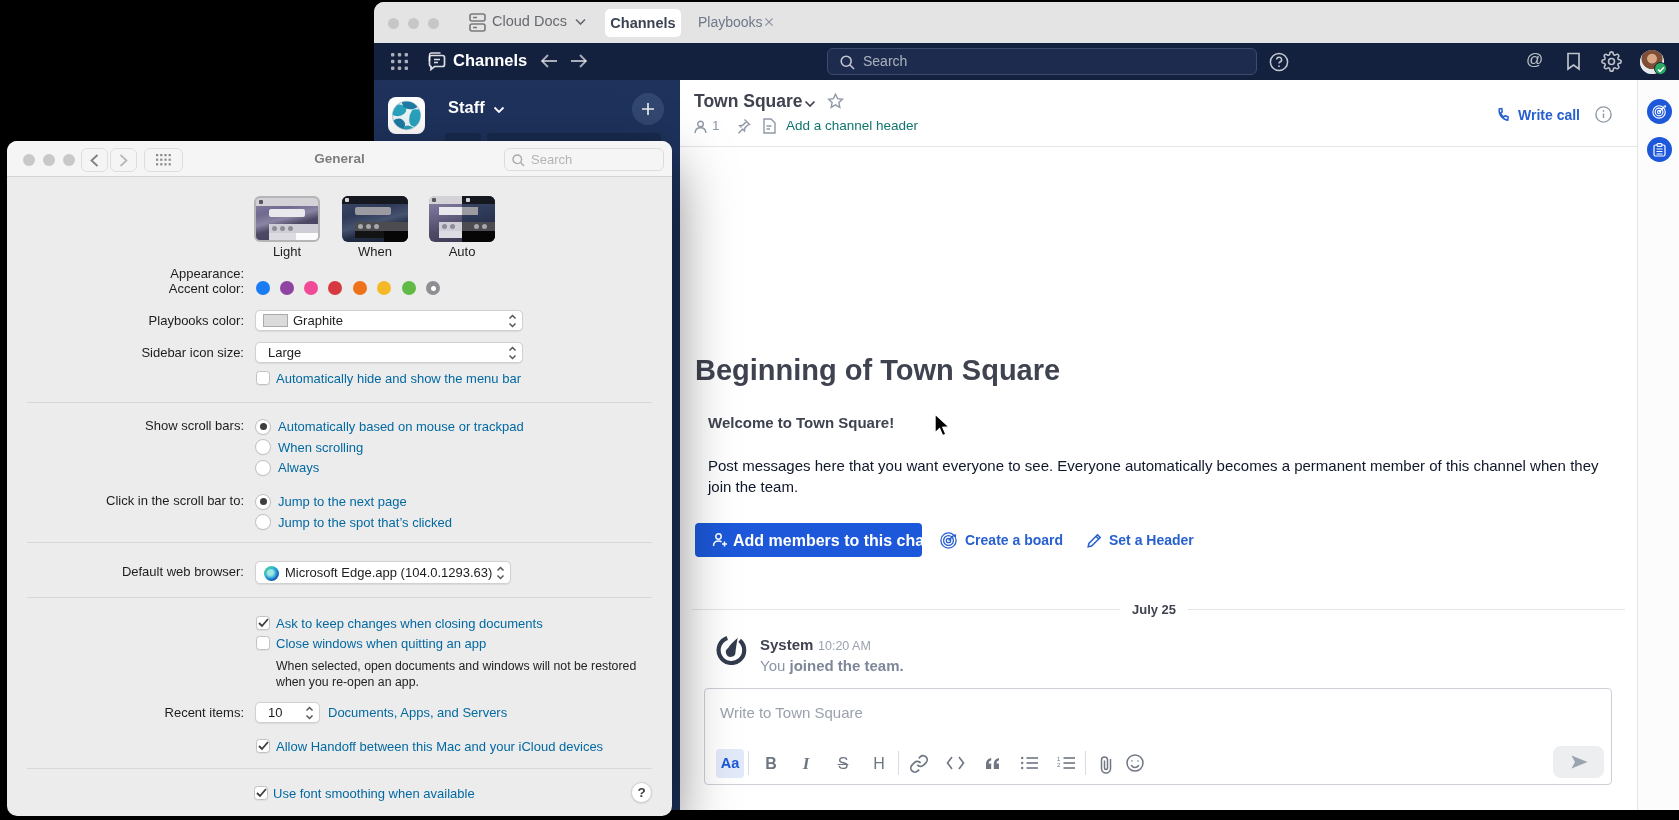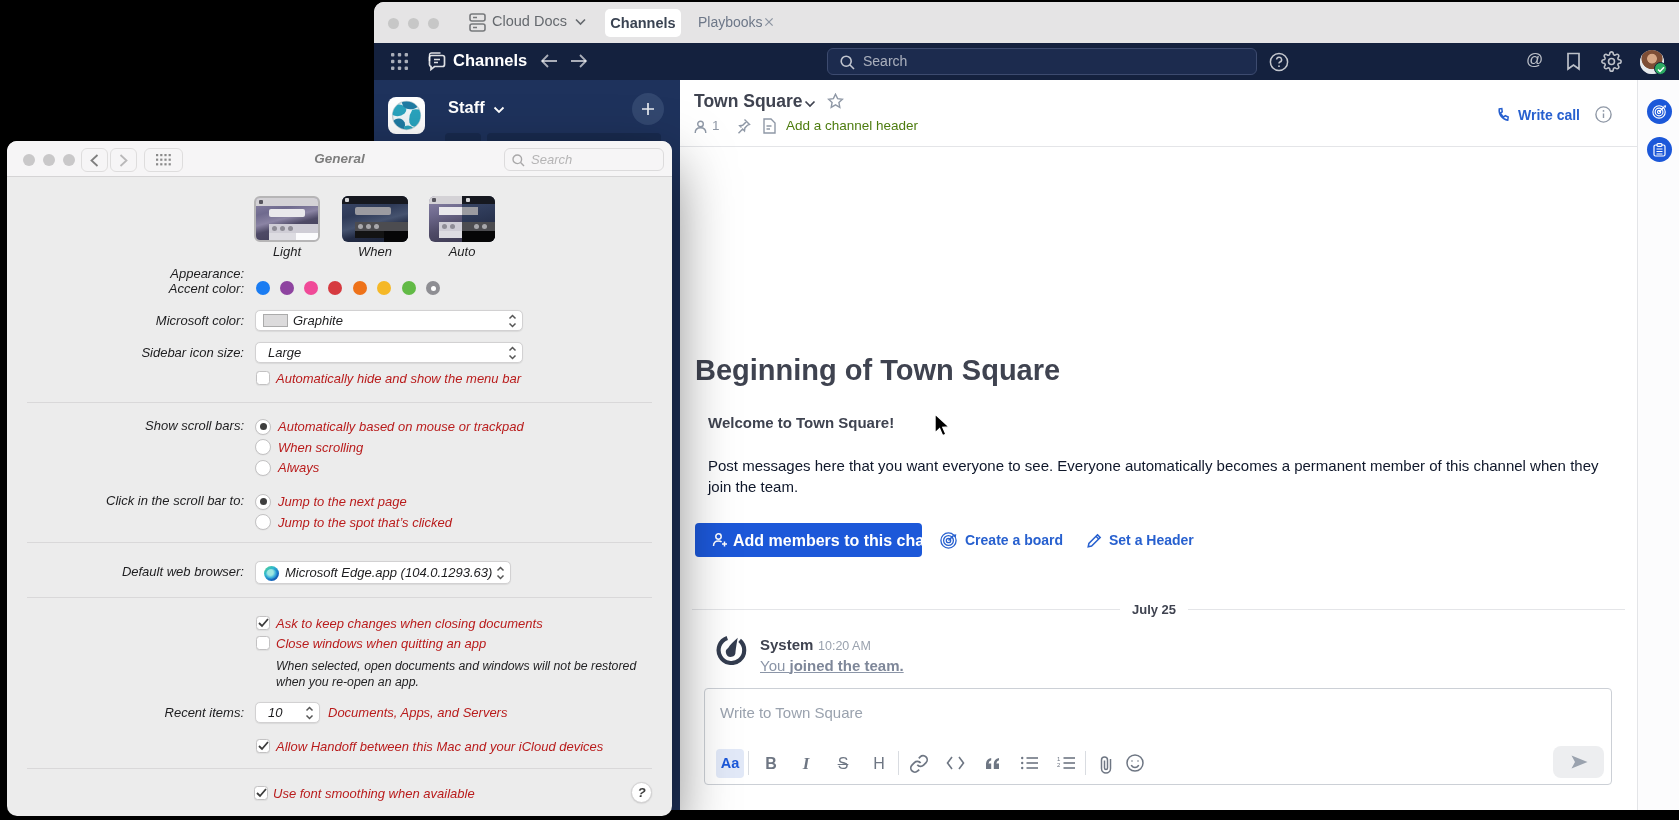--- a/index.html
+++ b/index.html
@@ -15,30 +15,30 @@
 #ghsearch{position:absolute;left:453px;top:5px;width:430px;height:27px;background:#1c2b4e;border:1px solid #3d4b6f;border-radius:6px;color:rgba(255,255,255,0.62);font-size:14px;line-height:25px;}
 #side{position:absolute;left:0;top:78px;width:306px;height:730px;background:#1e325c;}
 #main{position:absolute;left:306px;top:78px;width:957px;height:730px;background:#fff;}
 #rail{position:absolute;left:1263px;top:78px;width:42px;height:730px;background:#fcfcfd;border-left:1px solid #e4e5e8;}
 .bluecirc{position:absolute;width:25px;height:25px;border-radius:50%;background:#1c58d9;display:flex;align-items:center;justify-content:center;}
 #chead{position:absolute;left:0;top:0;width:957px;height:67px;border-bottom:1px solid #e4e5e8;background:#fff;}
 #writebox{position:absolute;left:330px;top:686px;width:908px;height:97px;border:1px solid #ccd0d6;border-radius:4px;background:#fff;}
 .tbico{position:absolute;top:60px;width:28px;height:29px;display:flex;align-items:center;justify-content:center;color:#6e7683;}
 .tbsep{position:absolute;top:62px;width:1px;height:24px;background:#d9dce1;}
 
-#prefs{position:absolute;left:7px;top:141px;width:665px;height:675px;background:#ececec;border-radius:10px;overflow:hidden;box-shadow:0 25px 60px rgba(0,0,0,0.55);font-style:italic;}
+#prefs{position:absolute;left:7px;top:141px;width:665px;height:675px;background:#ececec;border-radius:10px;overflow:hidden;box-shadow:0 25px 60px rgba(0,0,0,0.55);}
 #ptb{position:absolute;left:0;top:0;width:100%;height:36px;background:#f6f5f6;border-bottom:1px solid #d5d4d5;}
 .ptl{position:absolute;top:13px;width:12px;height:12px;border-radius:50%;background:#c9c8c9;}
 .pbtn{position:absolute;top:7px;height:24px;background:#f6f5f6;border:1px solid #dedddd;border-radius:6px;display:flex;align-items:center;justify-content:center;color:#808080;}
 .plabel{position:absolute;font-size:13px;color:#1d1d1f;text-align:right;}
 .pdrop{position:absolute;height:21px;background:#fff;border:1px solid #d2d1d2;border-radius:5px;box-shadow:0 0.5px 1px rgba(0,0,0,0.08);font-size:13px;color:#1d1d1f;}
 .stepper{position:absolute;right:5px;top:3px;}
 .pcheck{position:absolute;width:14px;height:14px;background:#fff;border:1px solid #c3c2c3;border-radius:3.5px;box-shadow:0 0.5px 1px rgba(0,0,0,0.06);}
 .pradio{position:absolute;width:16px;height:16px;background:#fff;border:1px solid #c3c2c3;border-radius:50%;box-shadow:0 0.5px 1px rgba(0,0,0,0.06);}
-.ptext{position:absolute;font-size:13px;color:#b91c1c;white-space:nowrap;}
+.ptext{position:absolute;font-size:13px;color:#0369a1;white-space:nowrap;}
 .psep{position:absolute;left:20px;width:625px;height:1px;background:#d9d8d9;}
 .accent{position:absolute;top:140px;width:14px;height:14px;border-radius:50%;}
 .thumb{position:absolute;top:55px;width:66px;height:46px;border-radius:6px;overflow:hidden;}
 .tlabel{position:absolute;top:103px;width:66px;text-align:center;font-size:13px;color:#1d1d1f;}
 </style>
 </head>
 <body>
 <div id="mm">
 
   <div id="mtb">
@@ -164,21 +164,21 @@
         </svg>
       <div class="a" style="left:32px;top:38px;font-size:13.5px;color:#8f98a6;">1</div>
       <svg class="a" style="left:55px;top:38px;" width="16" height="17" viewBox="0 0 16 17" fill="none" stroke="#8f98a6" stroke-width="1.4">
           <path d="M9.5 1.5 l5 5 -1.8 0.6 -2.8 2.8 -0.4 3 -1.8 -1.8 -4.2 4.2 M6.5 9.5 l-1.8 -1.8 3 -0.4 2.8 -2.8 0.6 -1.8"></path>
         </svg>
       <svg class="a" style="left:82px;top:38px;" width="14" height="16" viewBox="0 0 14 16" fill="none" stroke="#8f98a6" stroke-width="1.4">
           <path d="M2 1 h7 l4 4 v10 h-11 z"></path>
           <line x1="4.5" y1="8" x2="9.5" y2="8"></line>
           <line x1="4.5" y1="11" x2="8" y2="11"></line>
         </svg>
-      <div class="a" style="left:106px;top:38px;font-size:13.5px;color:#4d7c0f;">Add a channel header</div>
+      <div class="a" style="left:106px;top:38px;font-size:13.5px;color:#0f766e;">Add a channel header</div>
       <svg class="a" style="left:816px;top:27px;" width="15" height="15" viewBox="0 0 24 24" fill="none" stroke="#2760cf" stroke-width="2.4">
           <path d="M4 4 c0 9 7 16 16 16 v-5 l-5 -1.4 -2 2.4 c-2.5 -1.3 -4.7 -3.5 -6 -6 l2.4 -2 L8 3 z" transform="rotate(8 12 12)"></path>
         </svg>
       <div class="a" style="left:838px;top:27px;font-size:14px;font-weight:bold;color:#2760cf;">Write call</div>
       <svg class="a" style="left:915px;top:26px;" width="17" height="17" viewBox="0 0 17 17" fill="none" stroke="#8f98a6" stroke-width="1.4">
           <circle cx="8.5" cy="8.5" r="7.6"></circle>
           <line x1="8.5" y1="7.5" x2="8.5" y2="12"></line>
           <circle cx="8.5" cy="4.9" r="0.9" fill="#8f98a6" stroke="none"></circle>
         </svg>
     </div>
@@ -212,21 +212,21 @@
     <div class="a" style="left:452px;top:522px;font-size:13px;font-weight:bold;color:#3f4350;">July 25</div>
   </div>
 
   <div class="a" style="left:306px;top:78px;width:957px;height:730px;pointer-events:none;">
     <svg class="a" style="left:35px;top:553px;" width="32" height="32" viewBox="0 0 50 50">
       <path fill="none" stroke="#333c4f" stroke-width="6.5" d="M38.5 11.5 A20 20 0 1 1 19.2 7.9"></path>
       <path fill="#333c4f" d="M35.5 7.5 C29 13 23.5 18.5 20.5 23.5 a7.5 7.5 0 1 0 11.5 6 C32.7 23.5 34 15.5 35.5 7.5 z"></path>
     </svg>
     <div class="a" style="left:80px;top:556px;font-size:15px;font-weight:bold;color:#3f4350;">System</div>
     <div class="a" style="left:138px;top:559px;font-size:12.5px;color:#9aa2ae;">10:20 AM</div>
-    <div class="a" style="left:80px;top:577px;font-size:15px;color:#8b95a7;text-decoration:underline;">You <span style="font-weight:bold;color:#7e8799;">joined the team.</span></div>
+    <div class="a" style="left:80px;top:577px;font-size:15px;color:#8b95a7;">You <span style="font-weight:bold;color:#7e8799;">joined the team.</span></div>
   </div>
 
   <div id="writebox">
     <div class="a" style="left:15px;top:15px;font-size:15px;color:#9aa2ae;">Write to Town Square</div>
     <div class="a" style="left:11px;top:60px;width:28px;height:29px;border-radius:4px;background:#e2e9f8;color:#1c58d9;font-weight:bold;font-size:14.5px;text-align:center;line-height:29px;">Aa</div>
     <div class="tbsep" style="left:43px;"></div>
     <div class="tbico" style="left:52px;font-weight:bold;font-size:16px;">B</div>
     <div class="tbico" style="left:87px;font-style:italic;font-family:Liberation Serif,serif;font-weight:bold;font-size:17px;">I</div>
     <div class="tbico" style="left:124px;font-size:16px;text-decoration:line-through;">S</div>
     <div class="tbico" style="left:160px;font-size:16px;">H</div>
@@ -389,21 +389,21 @@
   <div class="accent" style="left:249px;background:#1a7cf2;"></div>
   <div class="accent" style="left:273px;background:#8e44a0;"></div>
   <div class="accent" style="left:297px;background:#f04a98;"></div>
   <div class="accent" style="left:321px;background:#d63a40;"></div>
   <div class="accent" style="left:346px;background:#ee7219;"></div>
   <div class="accent" style="left:370px;background:#f5b827;"></div>
   <div class="accent" style="left:395px;background:#62ba46;"></div>
   <div class="accent" style="left:419px;background:#8e8e93;"></div>
   <div class="a" style="left:423.5px;top:144.5px;width:5px;height:5px;border-radius:50%;background:#fff;"></div>
 
-  <div class="plabel" style="left:60px;top:172px;width:177px;">Microsoft color:</div>
+  <div class="plabel" style="left:60px;top:172px;width:177px;">Playbooks color:</div>
   <div class="pdrop" style="left:248px;top:169px;width:268px;">
     <div class="a" style="left:7px;top:3px;width:25px;height:13px;background:#dcdbdc;border:1px solid #ababab;"></div>
     <div class="a" style="left:37px;top:2px;">Graphite</div>
     <svg class="stepper" width="9" height="14" viewBox="0 0 9 14" fill="none" stroke="#565656" stroke-width="1.5">
         <polyline points="1.5,4.5 4.5,1.5 7.5,4.5"></polyline>
         <polyline points="1.5,9.5 4.5,12.5 7.5,9.5"></polyline>
       </svg>
   </div>
 
   <div class="plabel" style="left:60px;top:204px;width:177px;">Sidebar icon size:</div>

